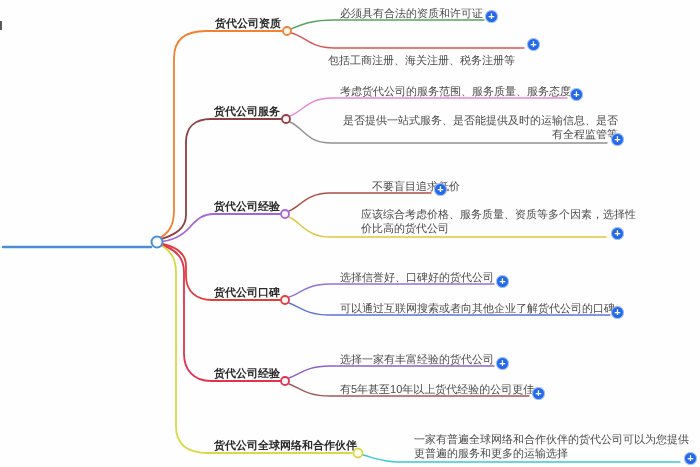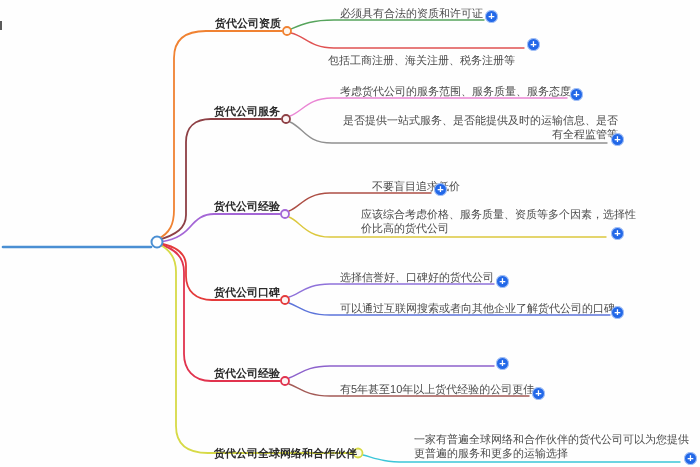--- a/index.html
+++ b/index.html
@@ -68,30 +68,31 @@
   </svg>
 
   <div class="edge-artifact"></div>
 
 
   <div class="label branch-label" style="left:215px; top:16px;text-align:center;">货代公司资质</div>
   <div class="label branch-label" style="left:214px; top:104px;">货代公司服务</div>
   <div class="label branch-label" style="left:214px; top:199px;">货代公司经验</div>
   <div class="label branch-label" style="left:214px; top:285px;">货代公司口碑</div>
   <div class="label branch-label" style="left:214px; top:366px;">货代公司经验</div>
-  <div class="label branch-label" style="left:214px; top:438px;margin-top:8px;">货代公司全球网络和合作伙伴</div>
+  <div class="label branch-label" style="left:214px; top:438px;">货代公司全球网络和合作伙伴</div>
 
   <div class="label" style="left:340px; top:6px;">必须具有合法的资质和许可证</div>
   <div class="label" style="left:328px; top:34px;margin-top:19px;">包括工商注册、海关注册、税务注册等</div>
   <div class="label" style="left:340px; top:84px;">考虑货代公司的服务范围、服务质量、服务态度</div>
   <div class="label wrap" style="left:340px; top:113px; width:278px;text-align:right;">是否提供一站式服务、是否能提供及时的运输信息、是否有全程监管等</div>
   <div class="label" style="left:340px; top:179px;margin-left:32px;">不要盲目追求低价</div>
   <div class="label wrap" style="left:340px; top:207px; width:278px;margin-left:21px;">应该综合考虑价格、服务质量、资质等多个因素，选择性价比高的货代公司</div>
   <div class="label" style="left:340px; top:270px;">选择信誉好、口碑好的货代公司</div>
   <div class="label" style="left:340px; top:301px;">可以通过互联网搜索或者向其他企业了解货代公司的口碑</div>
+  <div class="label" style="left:340px; top:352px;">选择一家有丰富经验的货代公司</div>
   <div class="label" style="left:340px; top:382px;">有5年甚至10年以上货代经验的公司更佳</div>
   <div class="label wrap" style="left:414px; top:432px; width:282px;">一家有普遍全球网络和合作伙伴的货代公司可以为您提供更普遍的服务和更多的运输选择</div>
 
   <div class="plus" style="left:485px; top:10px;"><span>+</span></div>
   <div class="plus" style="left:527px; top:38px;"><span>+</span></div>
   <div class="plus" style="left:570px; top:88px;"><span>+</span></div>
   <div class="plus" style="left:611px; top:133px;"><span>+</span></div>
   <div class="plus" style="left:434px; top:183px;"><span>+</span></div>
   <div class="plus" style="left:611px; top:227px;"><span>+</span></div>
   <div class="plus" style="left:496px; top:275px;"><span>+</span></div>

